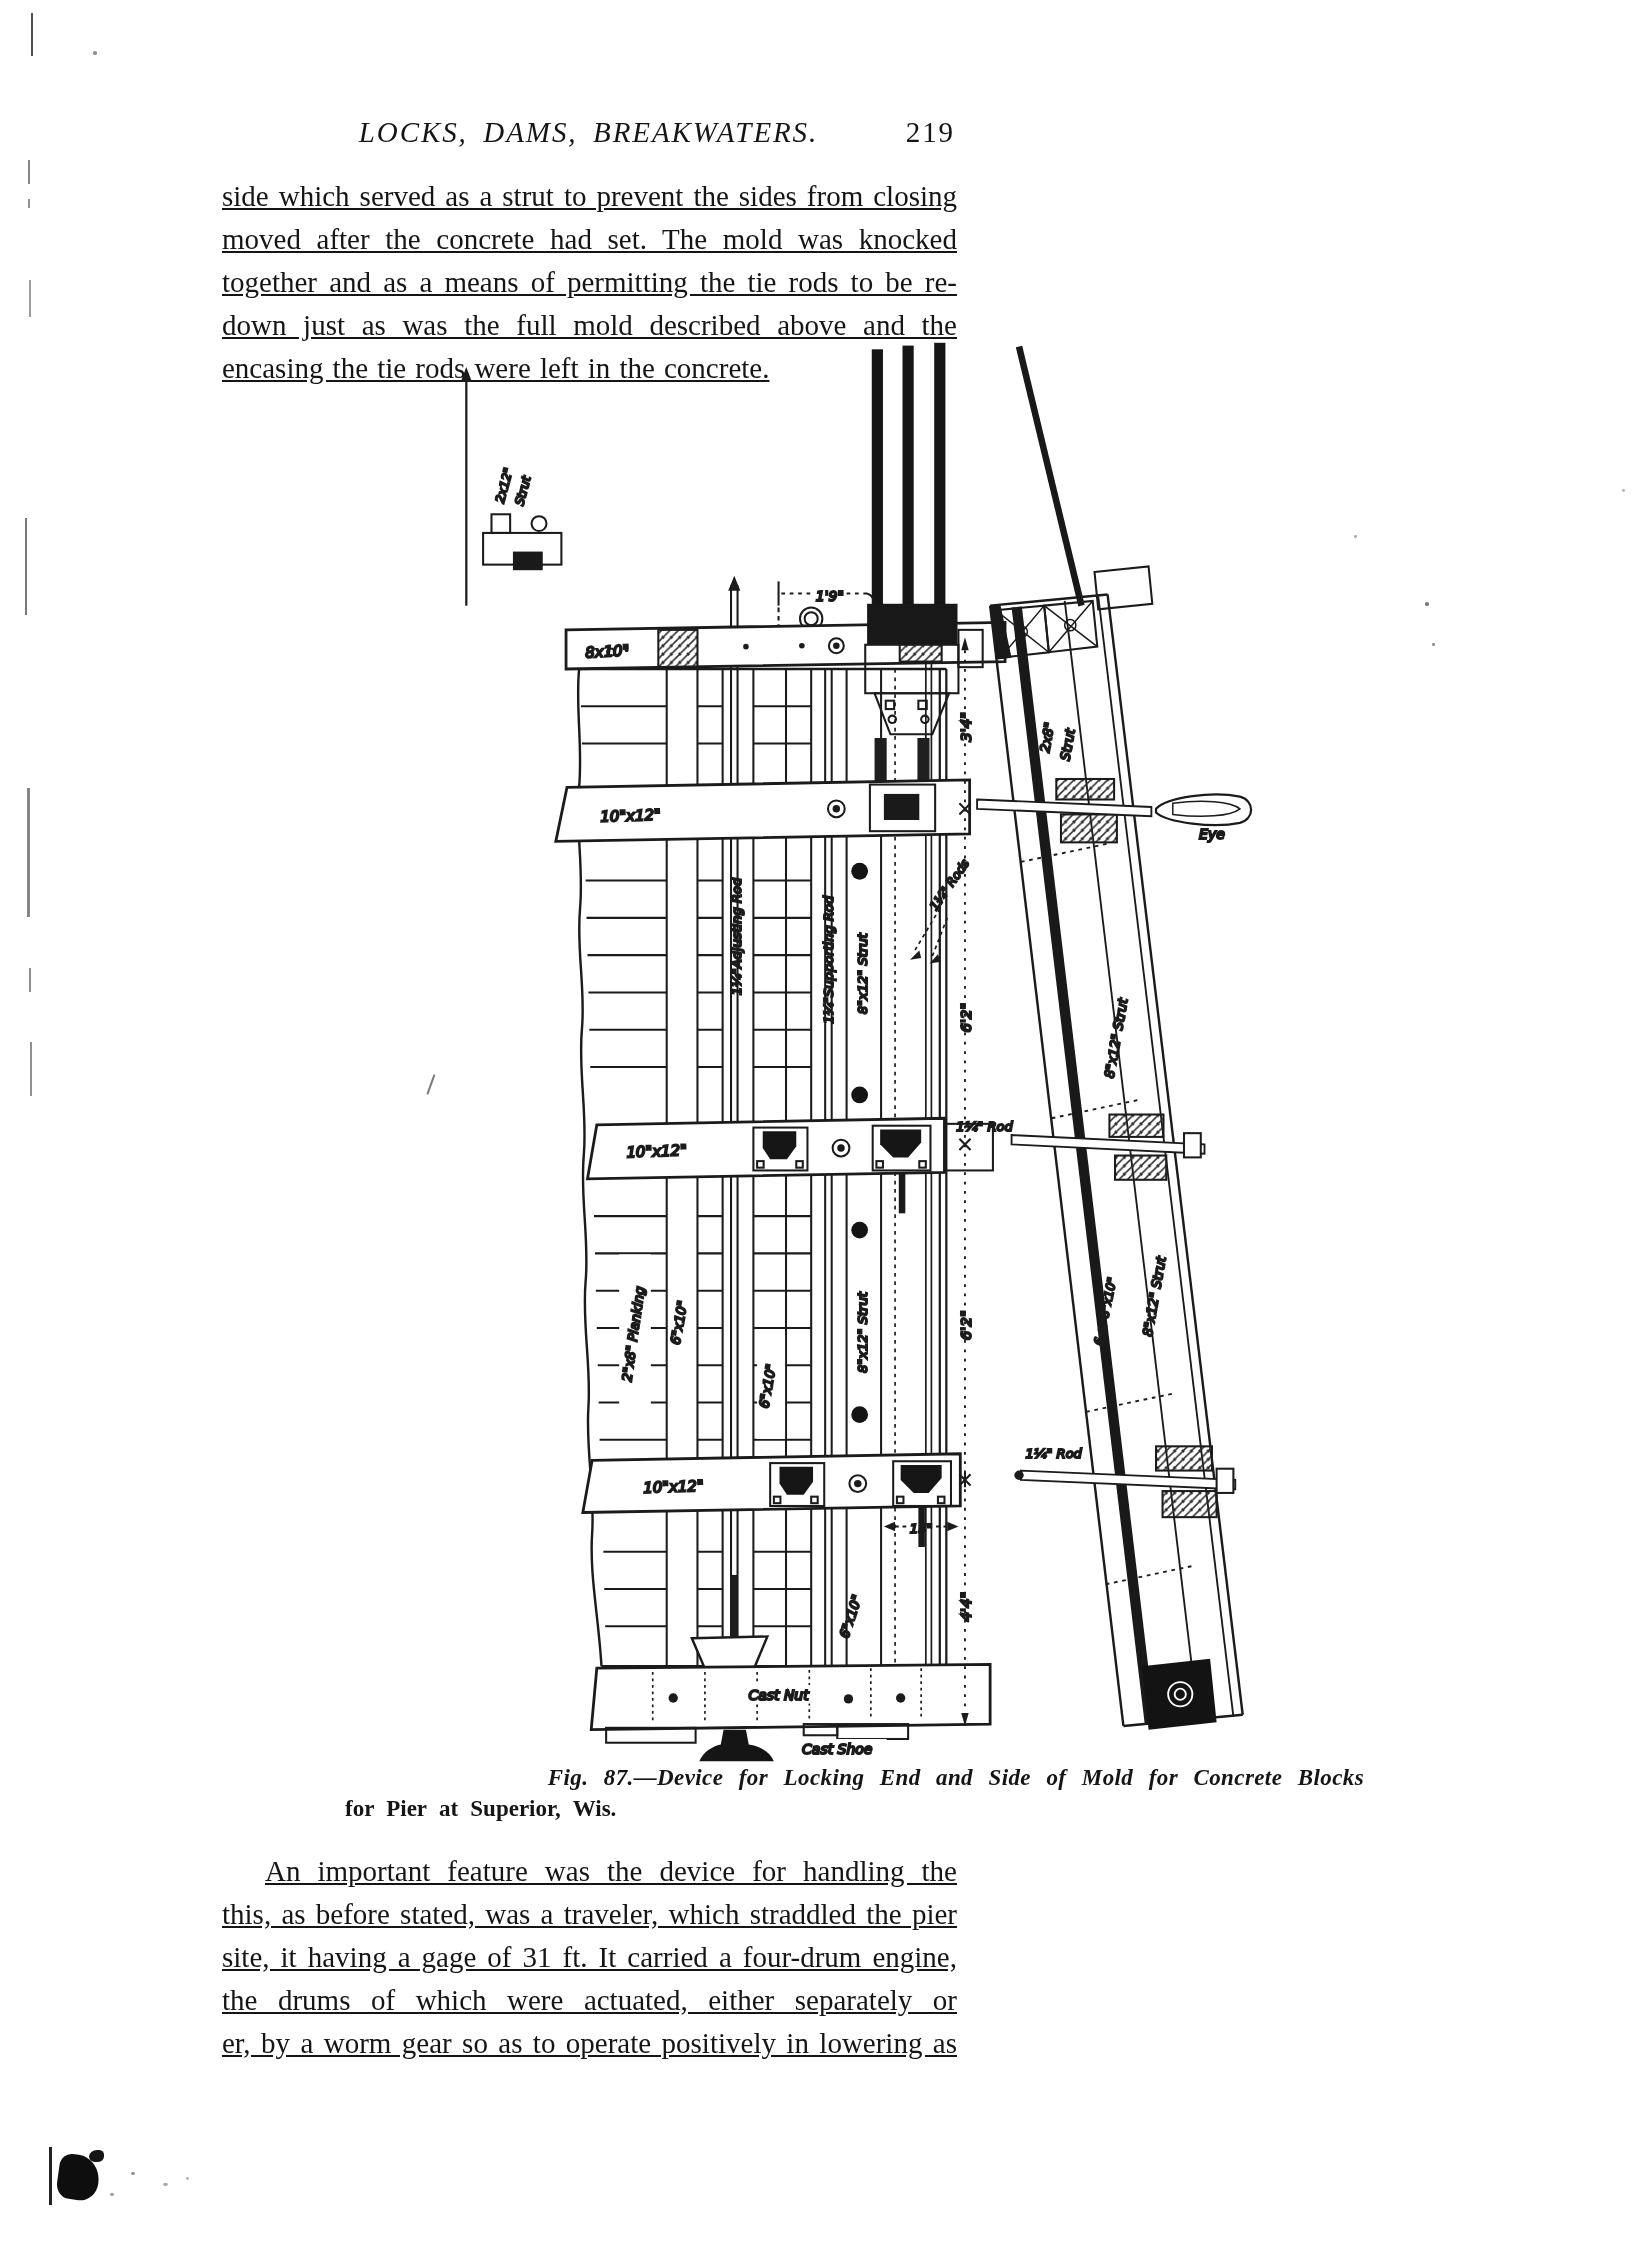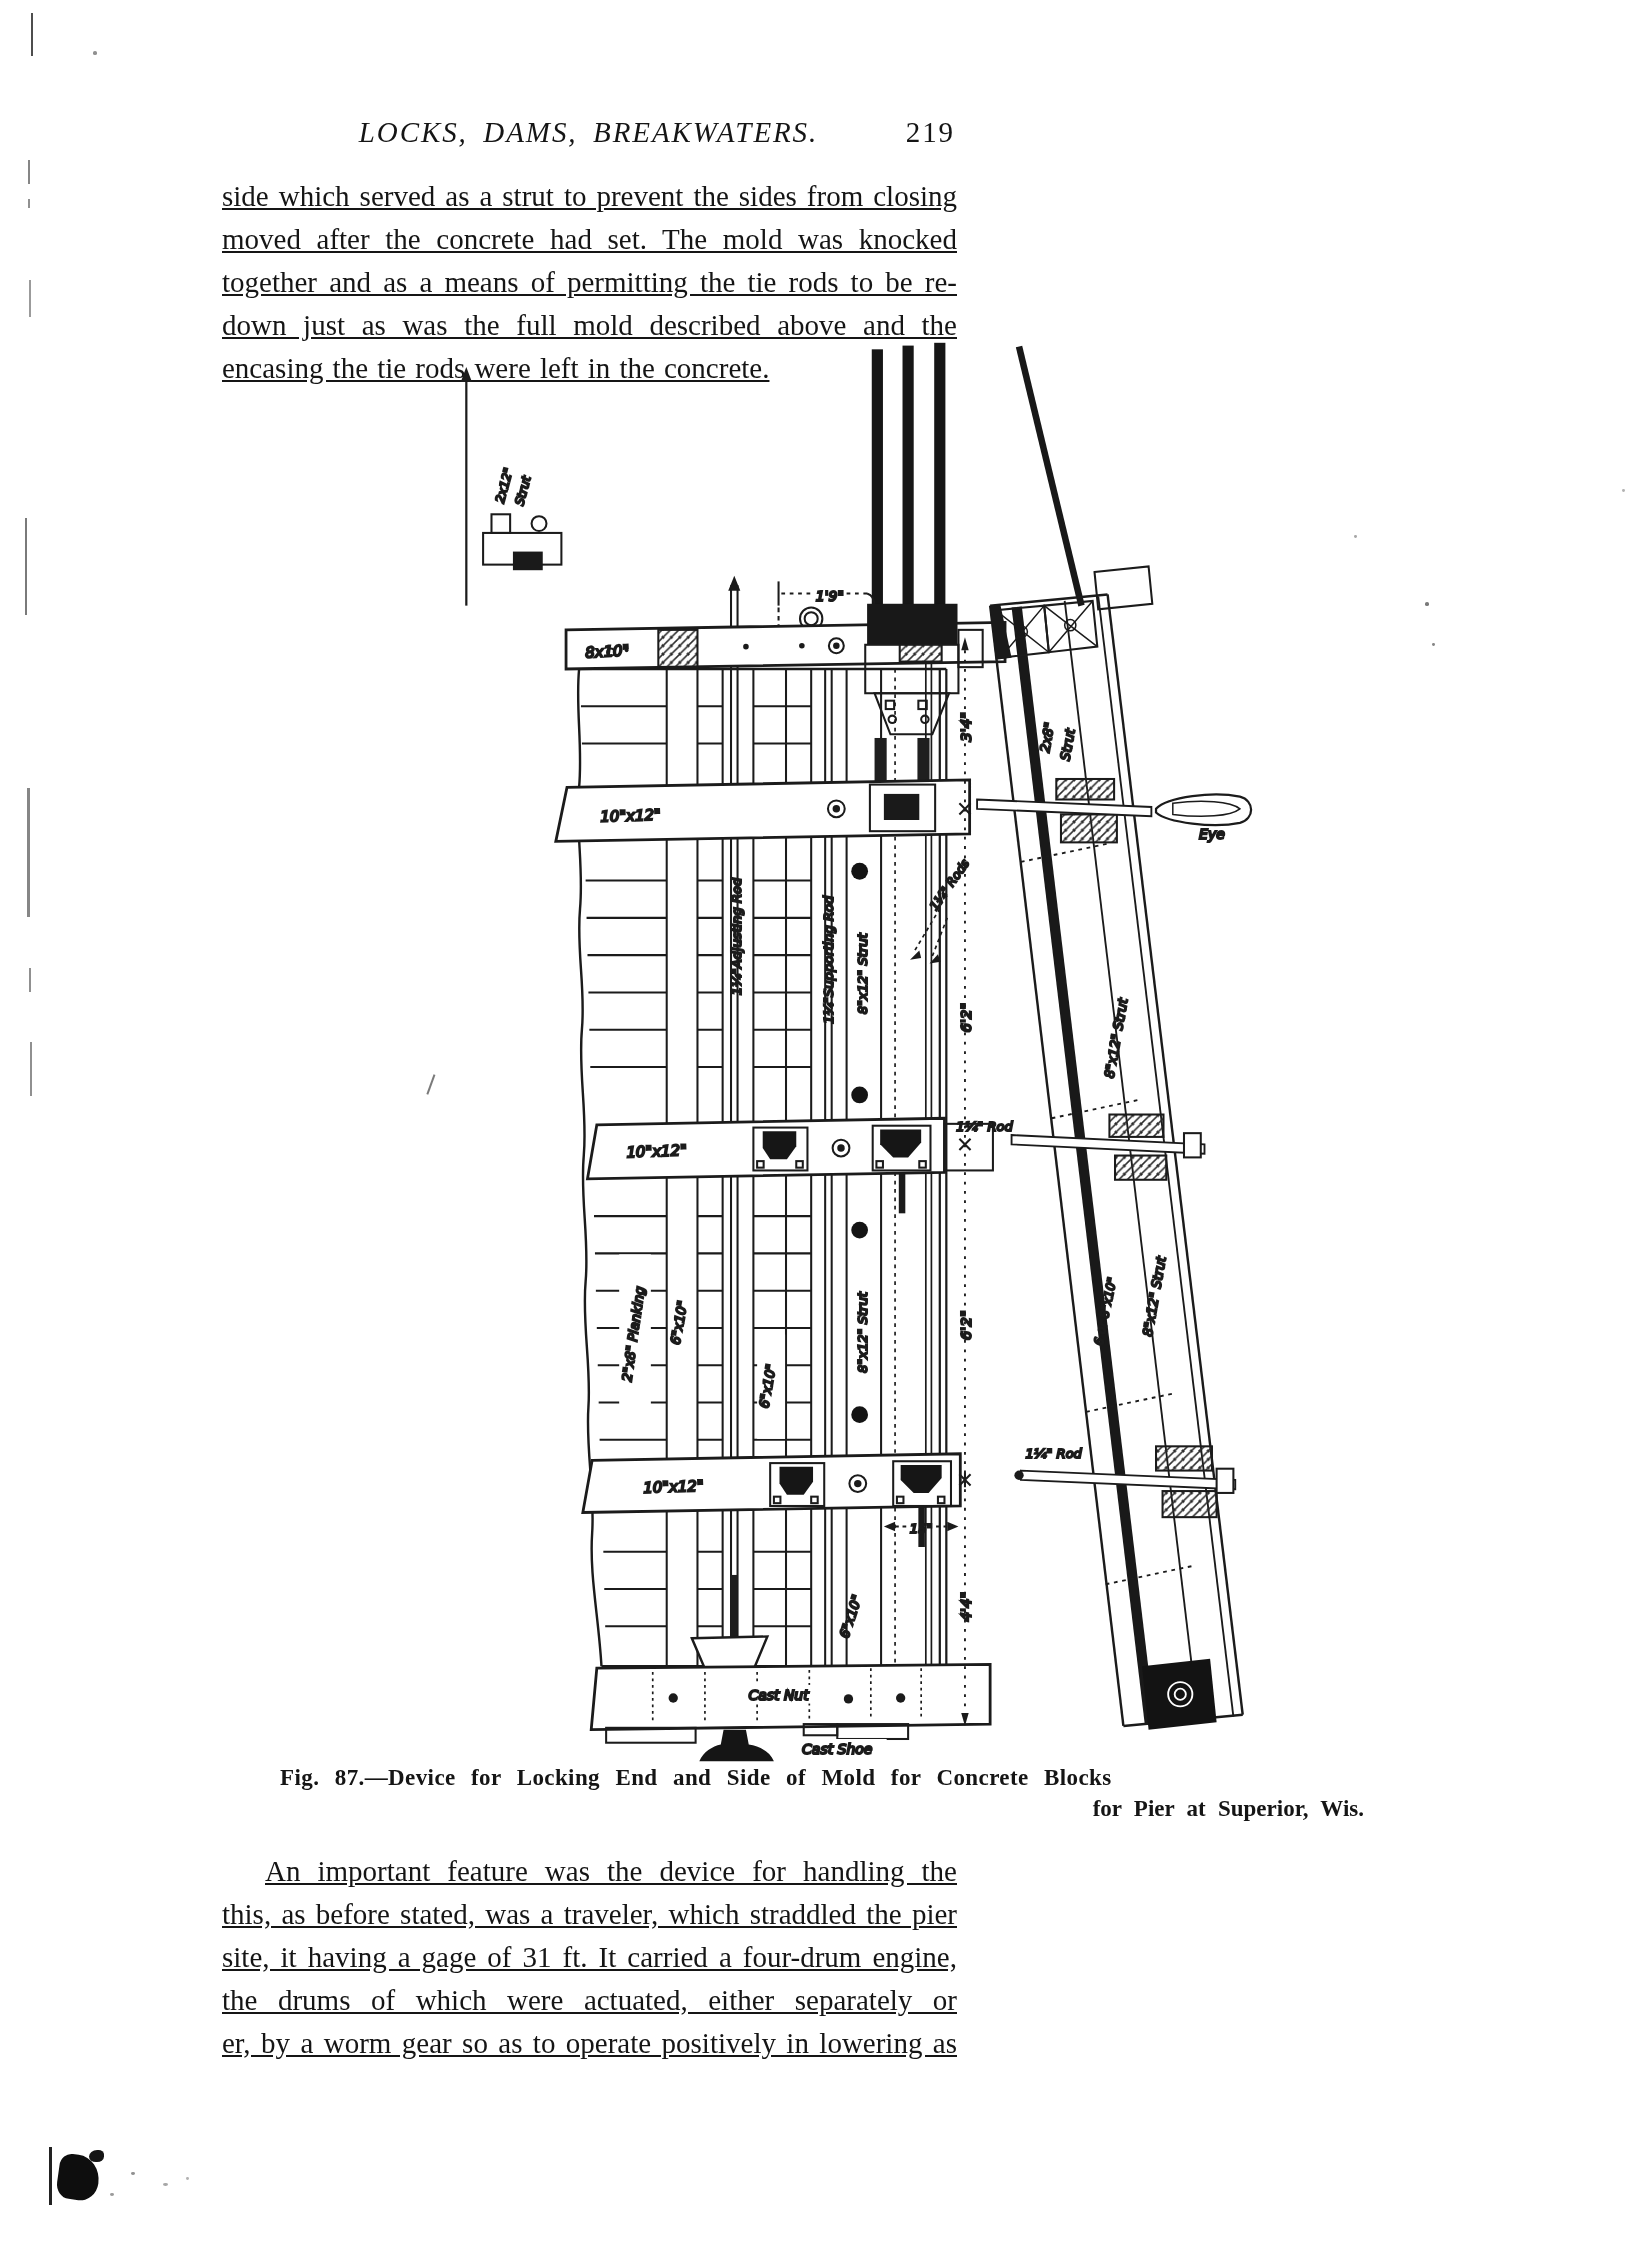--- a/index.html
+++ b/index.html
@@ -17,22 +17,22 @@
   .pline{text-align:justify;text-align-last:justify;white-space:normal;
          word-spacing:1.9px;height:43px;overflow:hidden;text-decoration:underline;}
   .plast{text-align-last:left;}
   .indent{text-indent:43px;}
   
   .fig{position:absolute;left:359px;top:340px;width:923px;height:1440px;}
   .fig svg{display:block;width:100%;height:100%;}
   
   .caption{position:absolute;left:280px;top:1762px;width:1084px;
            font-size:23px;font-weight:bold;line-height:31px;}
-  .cap1{text-align:left;word-spacing:9.3px;letter-spacing:0.4px;}
-  .cap2{text-align:right;word-spacing:6.5px;text-indent:65px;}
+  .cap1{text-align:right;word-spacing:9.3px;letter-spacing:0.4px;font-style:italic;}
+  .cap2{text-align:left;word-spacing:6.5px;text-indent:65px;}
   
   .lbl{font-family:"DejaVu Sans", sans-serif;font-style:italic;fill:#1a1a1a;}
   .s13{font-size:13px;} .s14{font-size:14px;} .s15{font-size:15px;} .s16{font-size:16px;}
   
   .mark{position:absolute;background:#222;}
   .dot{border-radius:50%;}
   .blot{position:absolute;left:58px;top:2155px;width:41px;height:45px;background:#0e0e0e;
         border-radius:30% 60% 45% 35%;transform:rotate(8deg);}
   .blot2{position:absolute;left:89px;top:2150px;width:15px;height:12px;background:#151515;
         border-radius:60% 40% 50% 50%;}

